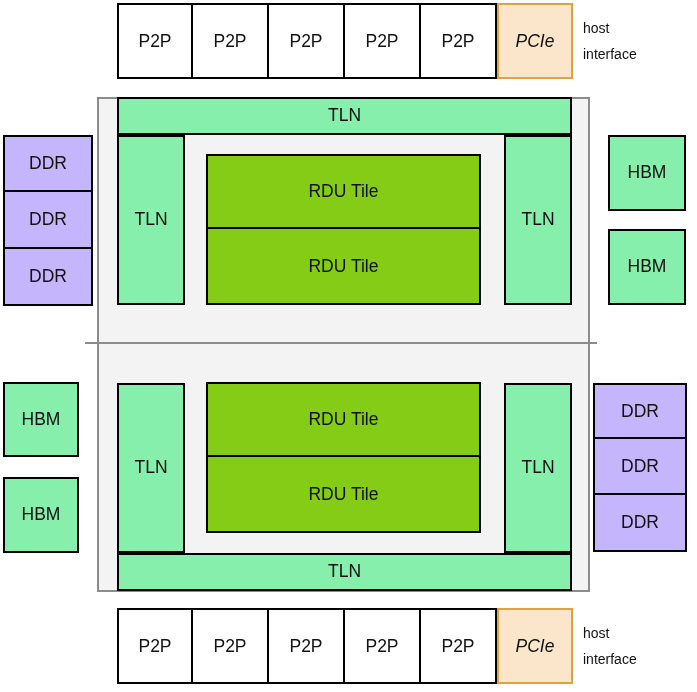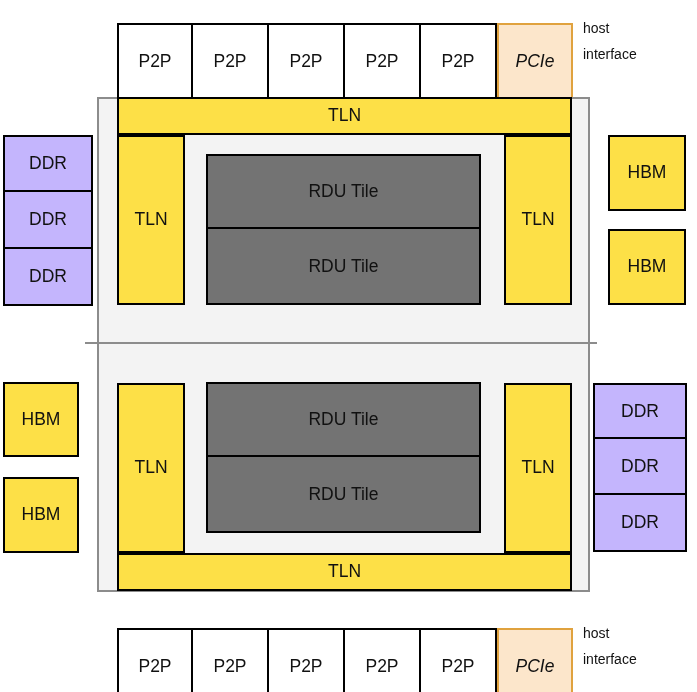--- a/index.html
+++ b/index.html
@@ -14,34 +14,33 @@
     height: 692px;
     background: #ffffff;
     overflow: hidden;
     color: #111111;
   }
   
   .box {
     position: absolute;
     box-sizing: border-box;
     border: 2px solid #000000;
-    background: #fde047;
+    background: #86efac;
     display: flex;
     align-items: center;
     justify-content: center;
     font-size: 17.5px;
     line-height: 1;
     color: #111111;
   }
   
   .iface-row {
     position: absolute;
     display: flex;
     height: 76px;
-    margin-top: 20px;
   }
   .iface-row .cell {
     box-sizing: border-box;
     width: 76px;
     height: 76px;
     border: 2px solid #000000;
     background: #ffffff;
     display: flex;
     align-items: center;
     justify-content: center;
@@ -93,21 +92,21 @@
   #die-to-die-bar   { left: 117px; top: 323px; width: 455px; height: 39px; }
   #tln-left-bottom  { left: 117px; top: 383px; width: 68px;  height: 170px; }
   #tln-right-bottom { left: 504px; top: 383px; width: 68px;  height: 170px; }
   #rdu-bottom       { left: 206px; top: 382px; width: 275px; height: 151px; position: absolute; }
   #tln-bottom-bar   { left: 117px; top: 553px; width: 455px; height: 38px; }
   
   .rdu-stack .tile {
     box-sizing: border-box;
     width: 275px;
     border: 2px solid #000000;
-    background: #737373;
+    background: #84cc16;
     display: flex;
     align-items: center;
     justify-content: center;
     font-size: 17.5px;
   }
   .rdu-stack .tile.t1 { height: 75px; }
   .rdu-stack .tile.t2 { height: 76px; border-top: none; }
   
   .mem-stack { position: absolute; }
   .mem-stack .mcell {

